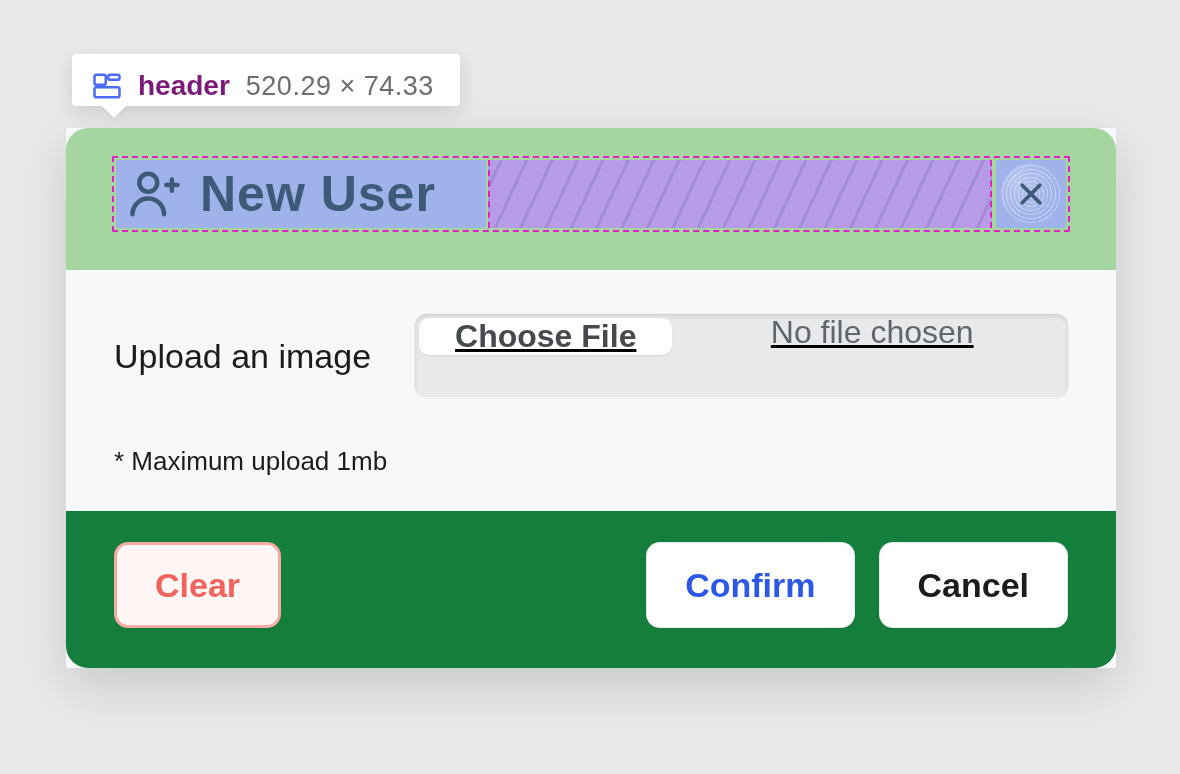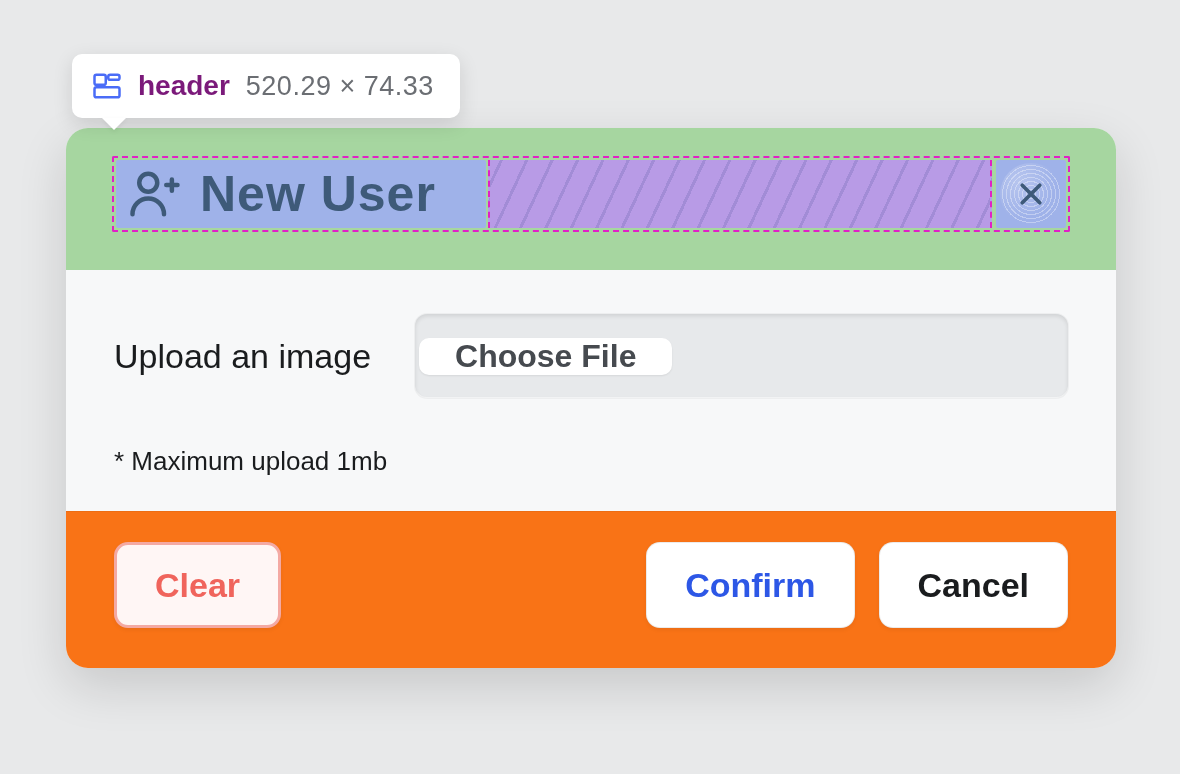--- a/index.html
+++ b/index.html
@@ -11,23 +11,23 @@
     overflow: hidden;
     position: relative;
   }
 
   
   .devtools-tooltip {
     position: absolute;
     top: 54px;
     left: 72px;
     background: #ffffff;
-    border-radius: 10px;
+    border-radius: 4px;
     box-shadow: 0 6px 20px rgba(0,0,0,0.12);
-    padding: 16px 26px 16px 20px;
+    padding: 16px 26px 4px 20px;
     display: flex;
     align-items: center;
     gap: 16px;
     z-index: 50;
   }
   .devtools-tooltip::after {
     content: "";
     position: absolute;
     left: 30px;
     bottom: -12px;
@@ -49,21 +49,21 @@
     letter-spacing: 0.5px;
   }
 
   
   .dialog {
     position: absolute;
     top: 128px;
     left: 66px;
     right: 64px;
     background: #f7f8f9;
-    border-radius: 22px;
+    border-radius: 2px;
     box-shadow: 0 18px 50px rgba(0,0,0,0.14);
     overflow: visible;
   }
 
   
   .dialog-header {
     position: relative;
     background: #a6d6a0;
     border-top-left-radius: 22px;
     border-top-right-radius: 22px;
@@ -142,29 +142,30 @@
     align-items: center;
     gap: 44px;
   }
   .upload-label {
     font-size: 34px;
     color: #1a1c1e;
   }
   .file-input {
     flex: 1;
     display: flex;
-    align-items: center;
+    align-items: flex-start;
     height: 84px;
     border-radius: 12px;
     background: #e7e9eb;
     box-shadow:
       inset 0 2px 4px rgba(0,0,0,0.10),
       inset 0 -1px 0 rgba(255,255,255,0.6),
       0 0 0 1px rgba(0,0,0,0.04);
     overflow: hidden;
+    text-decoration: underline;
   }
   .file-btn {
     background: #ffffff;
     border: none;
     border-radius: 10px;
     margin: 4px;
     padding: 0 36px;
     font-size: 32px;
     font-weight: 700;
     color: #464a4f;
@@ -183,21 +184,21 @@
     margin-top: 48px;
     font-size: 26px;
     color: #1a1c1e;
   }
 
   
   .dialog-footer {
     display: flex;
     align-items: center;
     padding: 30px 48px 40px 48px;
-    background: #f97316;
+    background: #15803d;
     border-bottom-left-radius: 22px;
     border-bottom-right-radius: 22px;
     border-top: 1px solid rgba(0,0,0,0.05);
     gap: 24px;
   }
   .spacer { flex: 1; }
   .btn {
     height: 86px;
     padding: 0 38px;
     border-radius: 14px;
@@ -258,20 +259,21 @@
       </div>
 
     </div>
   </div>
 
   <div class="dialog-body">
     <div class="upload-row">
       <span class="upload-label">Upload an image</span>
       <div class="file-input">
         <button class="file-btn">Choose File</button>
+        <span class="file-status">No file chosen</span>
       </div>
     </div>
     <div class="upload-hint">* Maximum upload 1mb</div>
   </div>
 
   <div class="dialog-footer">
     <button class="btn btn-clear">Clear</button>
     <div class="spacer"></div>
     <button class="btn btn-confirm">Confirm</button>
     <button class="btn btn-cancel">Cancel</button>

